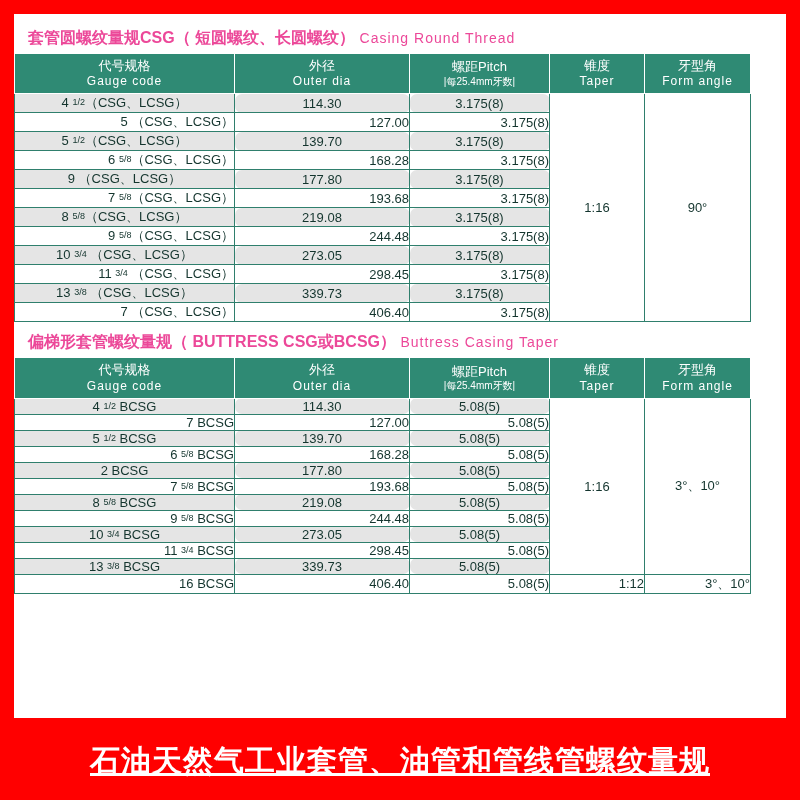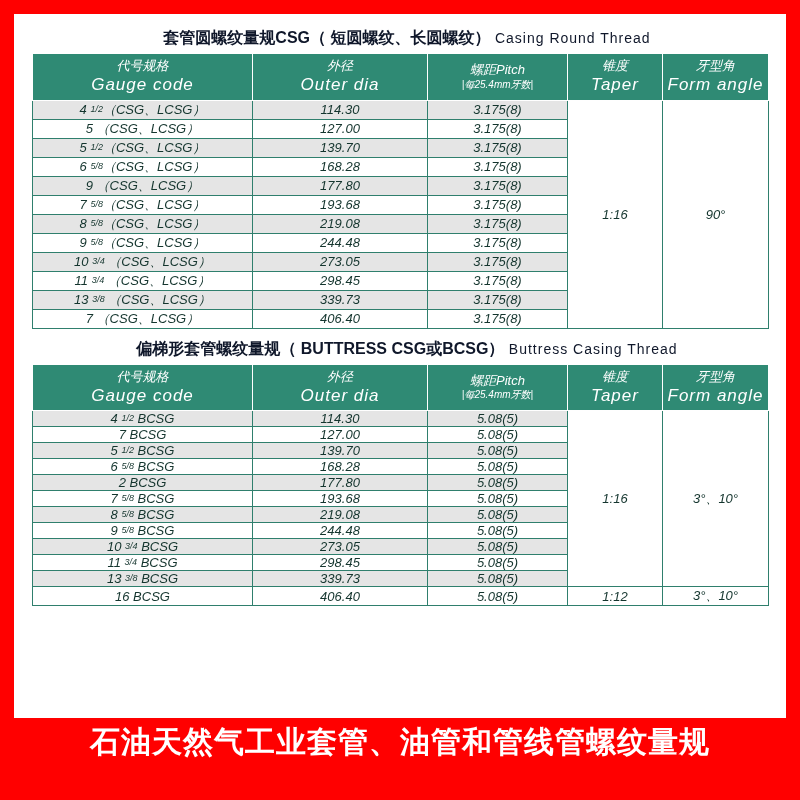--- a/index.html
+++ b/index.html
@@ -17,74 +17,73 @@
   }
   .white-panel {
     position: absolute;
     left: 14px; top: 14px;
     width: 772px; height: 704px;
     background: #ffffff;
   }
   .section-title {
     font-size: 16px;
     font-weight: bold;
-    color: #0f172a;
+    color: #ec4899;
     letter-spacing: 0px;
     padding: 4px 0 4px 14px;
     white-space: nowrap;
-    text-align: center;
   }
   .section-title .latin {
     font-weight: normal;
     letter-spacing: 1px;
     font-size: 14px;
   }
   table.gauge {
     border-collapse: collapse;
-    margin-left: 18px;
     width: 736px;
     table-layout: fixed;
-    font-style: italic;
   }
   table.gauge th, table.gauge td {
     border: 1px solid #2f7f6d;
     text-align: center;
     vertical-align: middle;
     font-size: 13px;
     color: #14352e;
     padding: 0;
   }
   table.gauge thead th {
     background: #2f8a74;
     color: #ffffff;
     font-weight: normal;
     line-height: 1.25;
     padding: 4px 2px;
     border: 1px solid #ffffff;
   }
   table.gauge thead th .cn { display: block; font-size: 13px; }
-  table.gauge thead th .en { display: block; font-size: 17px; letter-spacing: 1px; }
+  table.gauge thead th .en { display: block; font-size: 12px; letter-spacing: 1px; }
   table.gauge thead th .sub { display: block; font-size: 10px; }
   tbody tr.odd td { background: #e5e5e5; }
-  tbody tr.even td { background: #ffffff; }
+  tbody tr.even td { background: #ffffff; text-align: right; }
   td.code { text-align: center; font-size: 13px; white-space: nowrap; }
   td.code .frac { font-size: 9px; vertical-align: 2px; }
-  td.num { font-size: 13px; }
+  td.num { font-size: 13px; border-radius: 7px; }
   td.span { background: #ffffff !important; font-size: 13px; }
   .banner {
     position: absolute;
     left: 0; top: 722px;
     width: 800px; height: 78px;
     display: flex;
+    align-items: center;
     justify-content: center;
     color: #ffffff;
     font-size: 30px;
     font-weight: bold;
     letter-spacing: 1px;
     white-space: nowrap;
+    text-decoration: underline;
   }
   .t1-title { margin-top: 10px; }
   .t2-title { margin-top: 6px; }
 </style>
 </head>
 <body>
 
 <div id="page">
 
   <div class="white-panel">
@@ -187,21 +186,21 @@
           <tr class="even">
             <td class="code">7  （CSG、LCSG）</td>
             <td class="num">406.40</td>
             <td class="num">3.175(8)</td>
           </tr>
         </tbody>
     </table>
 
     <div class="section-title t2-title">
       <span>偏梯形套管螺纹量规（ BUTTRESS CSG或BCSG）</span>
-      <span class="latin">Buttress Casing Thread</span>
+      <span class="latin">Buttress Casing Taper</span>
     </div>
 
     <table class="gauge">
       <colgroup>
         <col style="width:220px">
           <col style="width:175px">
           <col style="width:140px">
           <col style="width:95px">
           <col style="width:106px">
       </colgroup>

